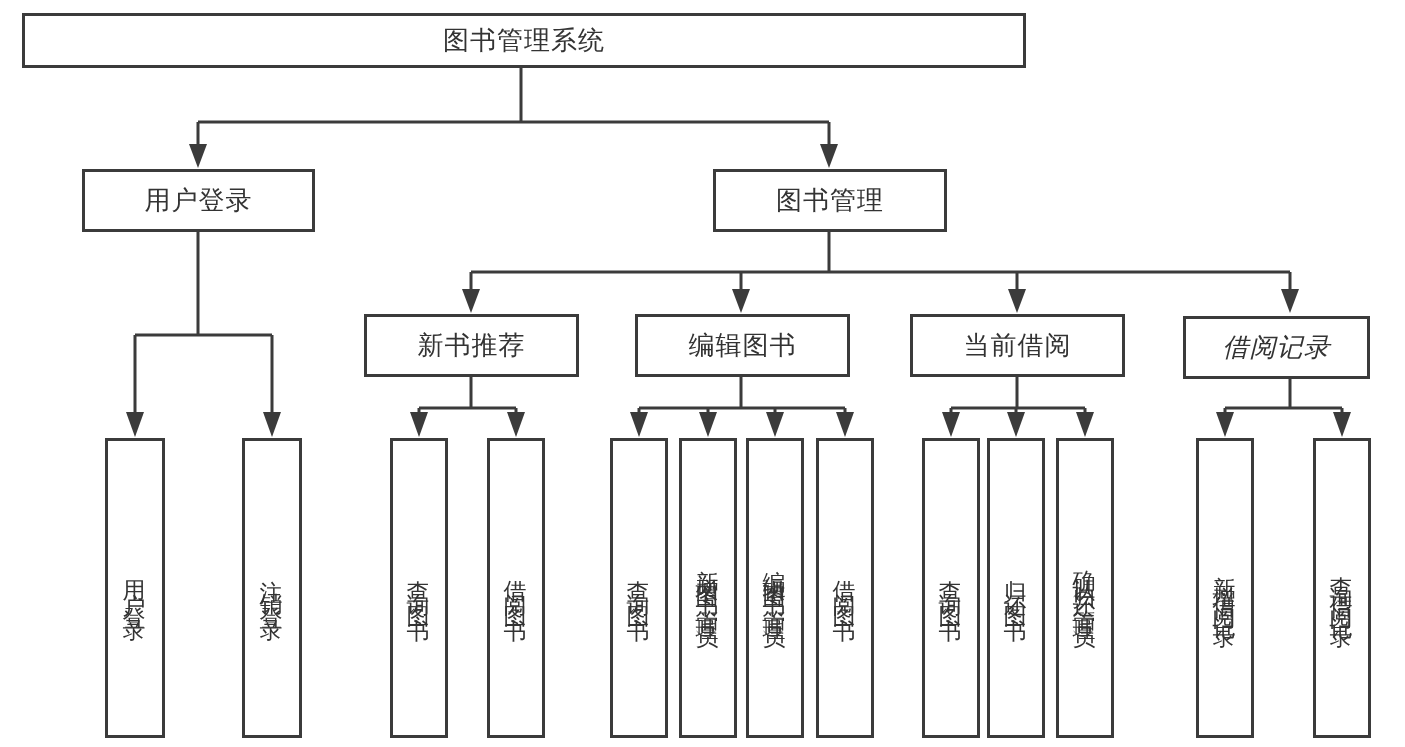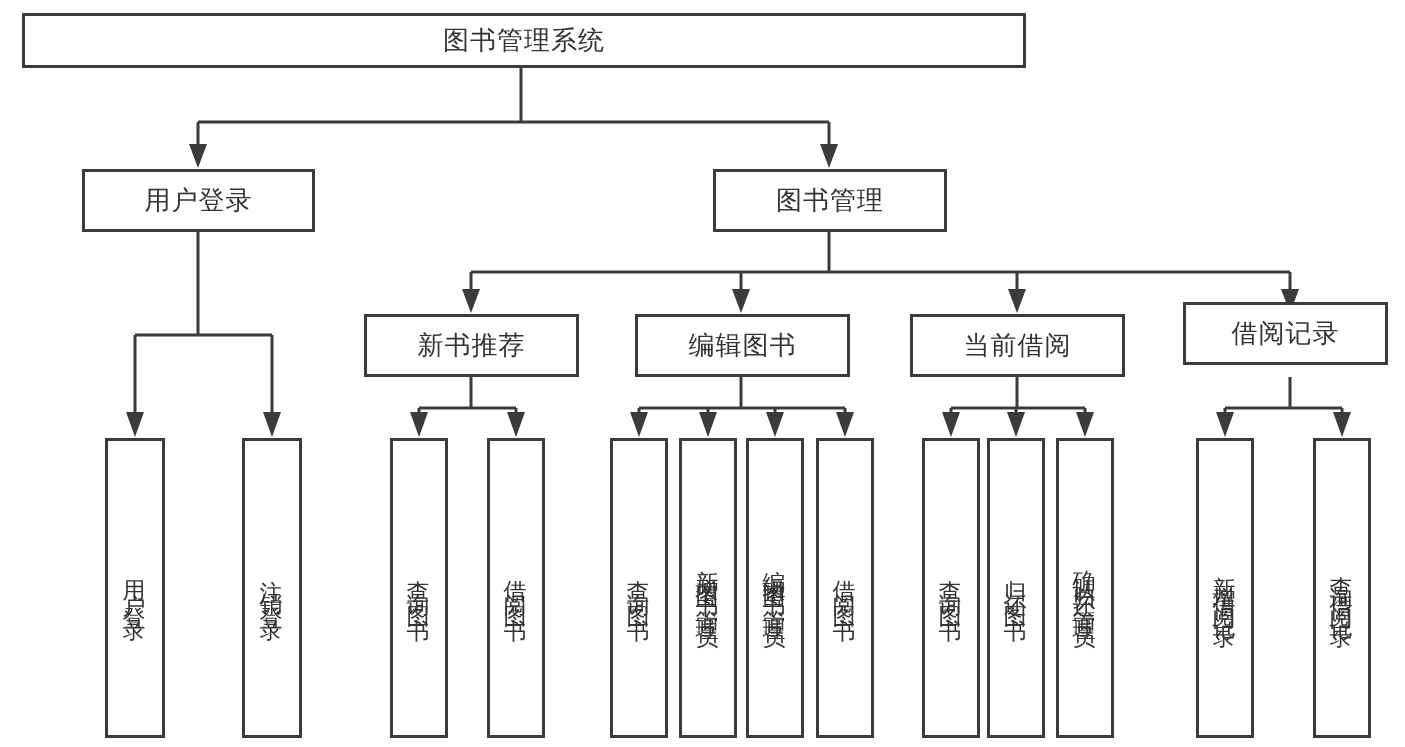--- a/index.html
+++ b/index.html
@@ -110,21 +110,21 @@
   </svg>
 
   <div class="node h-node" style="left:22px; top:13px; width:1004px; height:55px;">图书管理系统</div>
 
   <div class="node h-node" style="left:82px; top:169px; width:233px; height:63px;">用户登录</div>
   <div class="node h-node" style="left:713px; top:169px; width:234px; height:63px;">图书管理</div>
 
   <div class="node h-node" style="left:364px; top:314px; width:215px; height:63px;">新书推荐</div>
   <div class="node h-node" style="left:635px; top:314px; width:215px; height:63px;">编辑图书</div>
   <div class="node h-node" style="left:910px; top:314px; width:215px; height:63px;text-align:center;">当前借阅</div>
-  <div class="node h-node" style="left:1183px; top:302px; width:205px; height:63px;">借阅记录</div>
+  <div class="node h-node" style="left:1183px; top:316px; width:187px; height:63px;font-style:italic;">借阅记录</div>
 
   <div class="node v-node ls13" style="left:105px; width:60px;">用户登录</div>
   <div class="node v-node ls13" style="left:242px; width:60px;">注销登录</div>
 
   <div class="node v-node ls13" style="left:390px;">查询图书</div>
   <div class="node v-node ls13" style="left:487px;">借阅图书</div>
 
   <div class="node v-node ls13" style="left:610px;">查询图书</div>
   <div class="node v-node ls8" style="left:679px;">新增图书（管理员）</div>
   <div class="node v-node ls8" style="left:746px;">编辑图书（管理员）</div>

